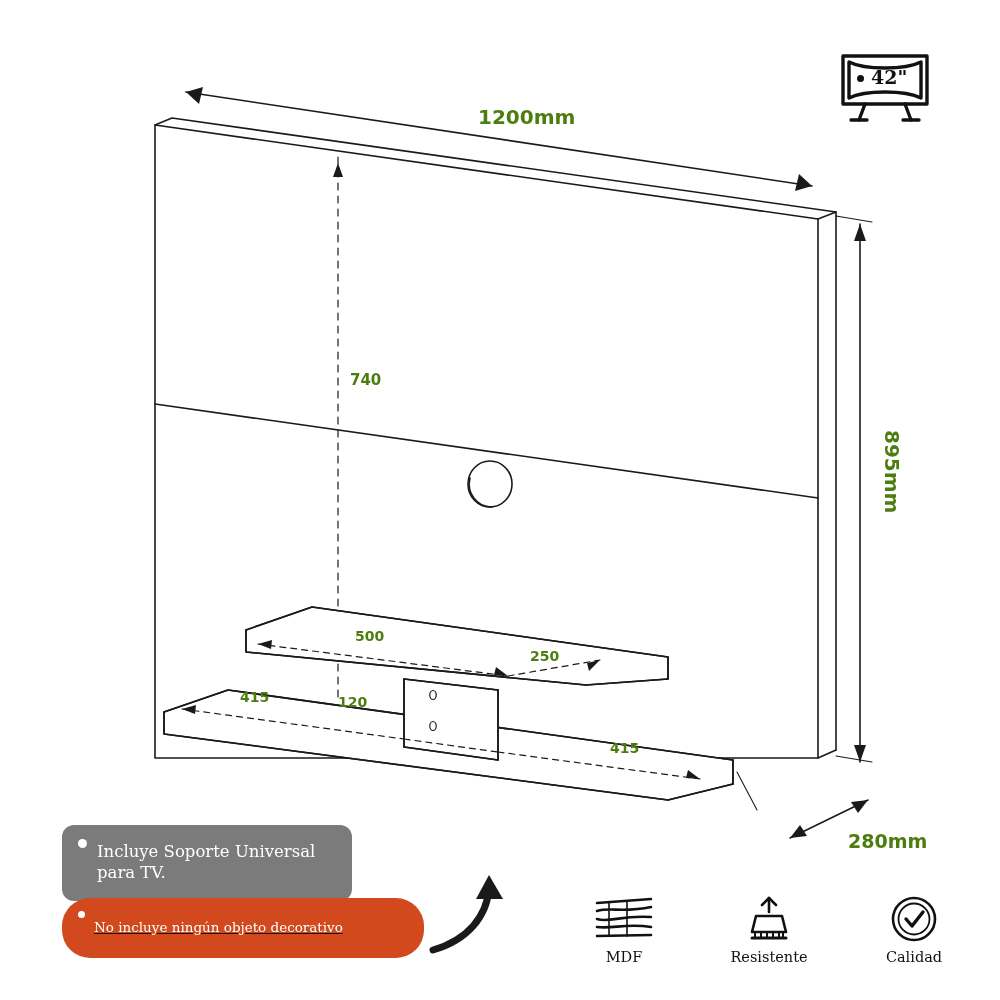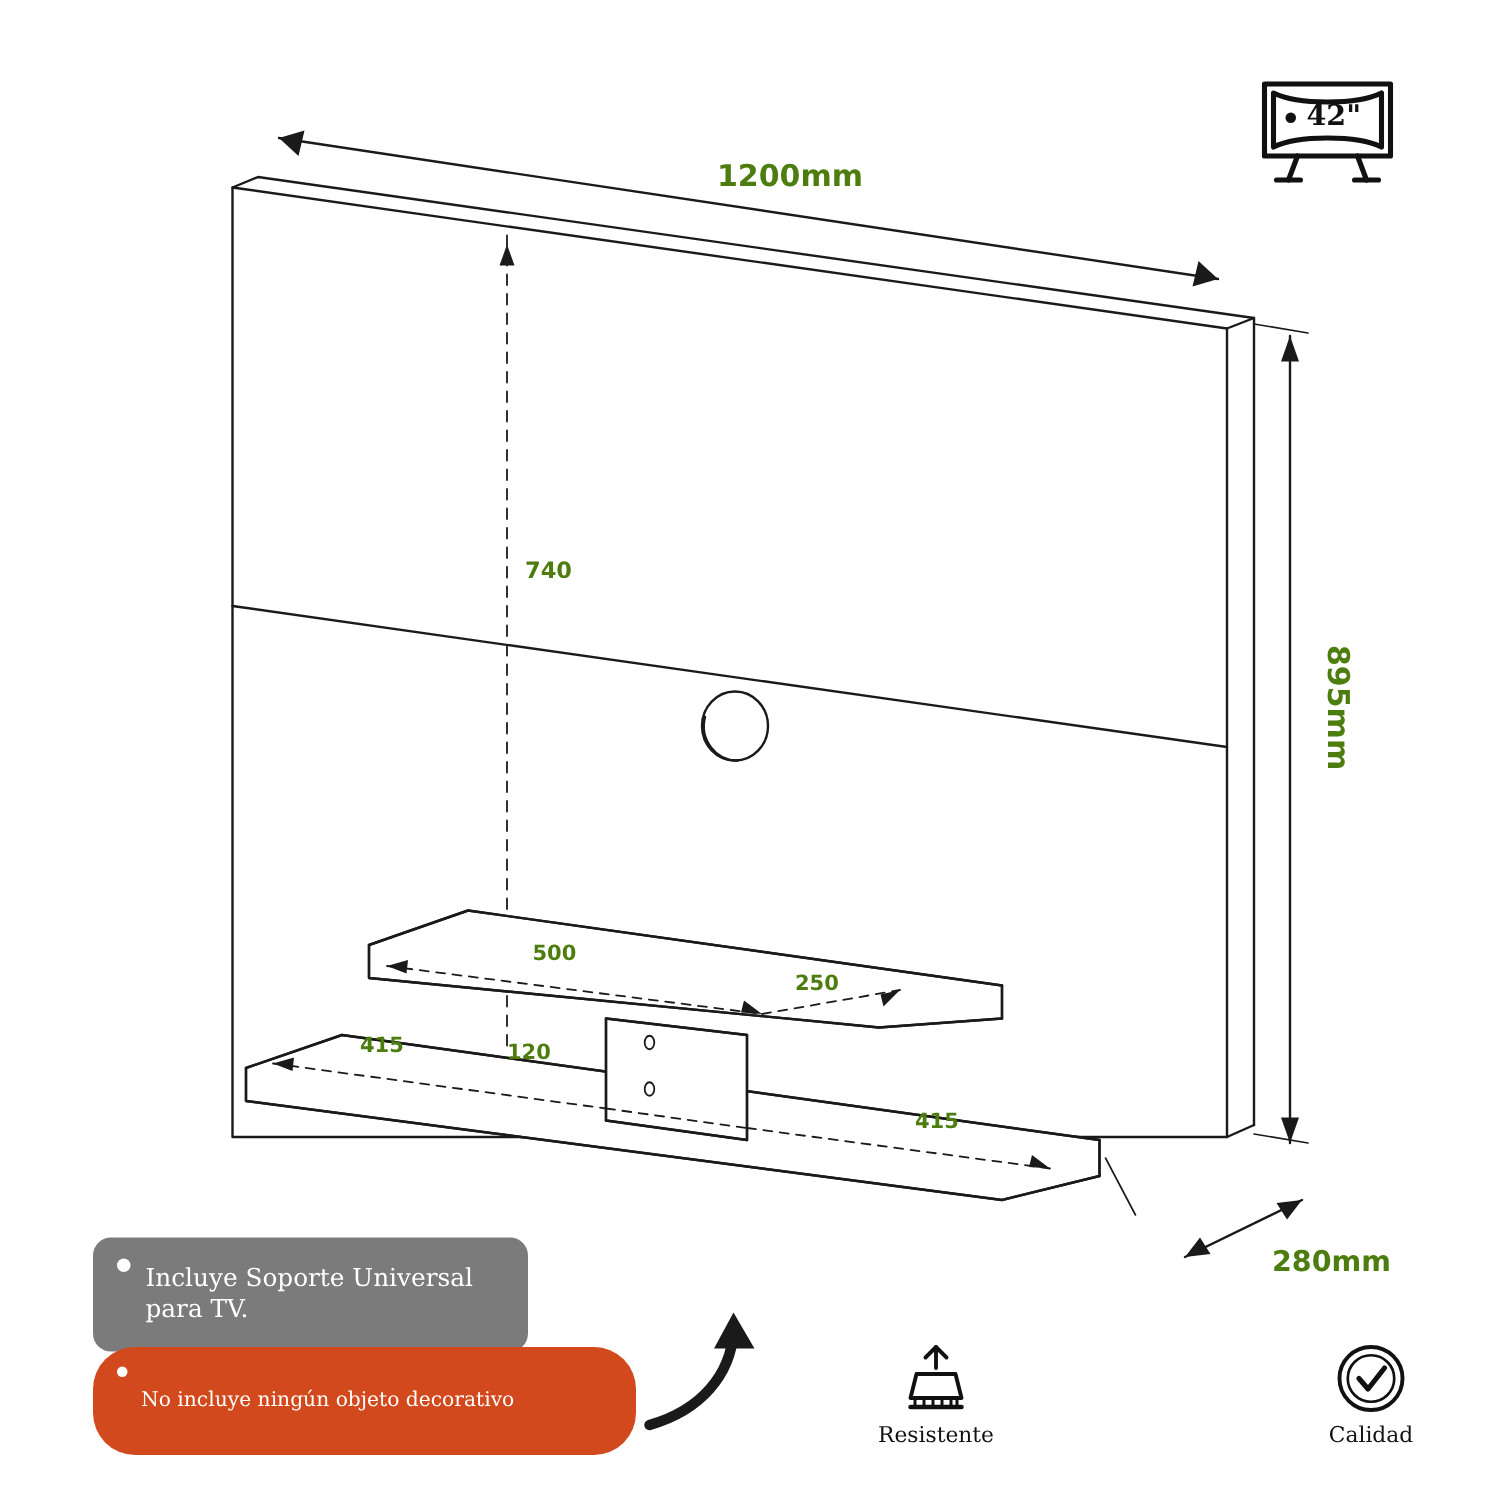--- a/index.html
+++ b/index.html
@@ -91,24 +91,25 @@
     margin-top: 6px;
   }
   #pill-support .txt {
     color: #ffffff;
     font-family: "DejaVu Serif", serif;
     font-size: 16.5px;
     line-height: 1.25;
   }
   #pill-nodeco {
     left: 62px; top: 898px;
-    width: 362px; height: 72px;
+    width: 362px; height: 60px;
     background: #d1491c;
     border-radius: 28px;
     padding: 6px 14px 6px 16px;
+    text-decoration: underline;
   }
   #pill-nodeco .bullet {
     width: 7px; height: 7px; border-radius: 50%;
     background: #ffffff;
     margin-right: 9px;
     flex: 0 0 auto;
     align-self: flex-start;
     margin-top: 7px;
   }
   #pill-nodeco .txt {
@@ -290,20 +291,36 @@
 
   <div class="pill" id="pill-nodeco">
     <span class="bullet"></span>
     <span class="txt">
       <span>No incluye ningún objeto decorativo</span><br>
     </span>
   </div>
 
   <div class="features">
 
+    <div class="feature">
+      <div class="glyph">
+        <svg width="62" height="48" viewBox="0 0 62 48">
+          <g fill="none" stroke="#111111" stroke-width="2.6" stroke-linecap="round">
+            <path d="M4,8 L58,4"></path>
+            <path d="M4,16 C18,12 30,18 58,12"></path>
+            <path d="M4,24 C16,28 28,20 58,22"></path>
+            <path d="M4,32 C20,34 34,28 58,32"></path>
+            <path d="M4,41 L58,40"></path>
+            <path d="M16,8 L16,41" stroke-width="1.6"></path>
+            <path d="M34,6 L34,41" stroke-width="1.6"></path>
+          </g>
+        </svg>
+      </div>
+      <div class="cap">MDF</div>
+    </div>
 
 
     <div class="feature">
       <div class="glyph">
         <svg width="54" height="50" viewBox="0 0 54 50">
           <g fill="none" stroke="#111111" stroke-width="2.6" stroke-linejoin="round" stroke-linecap="round">
             <path d="M27,4 L27,18"></path>
             <path d="M20,11 L27,4 L34,11"></path>
             <path d="M14,22 L40,22 L44,38 L10,38 Z"></path>
             <path d="M10,44 L44,44" stroke-width="3"></path>

